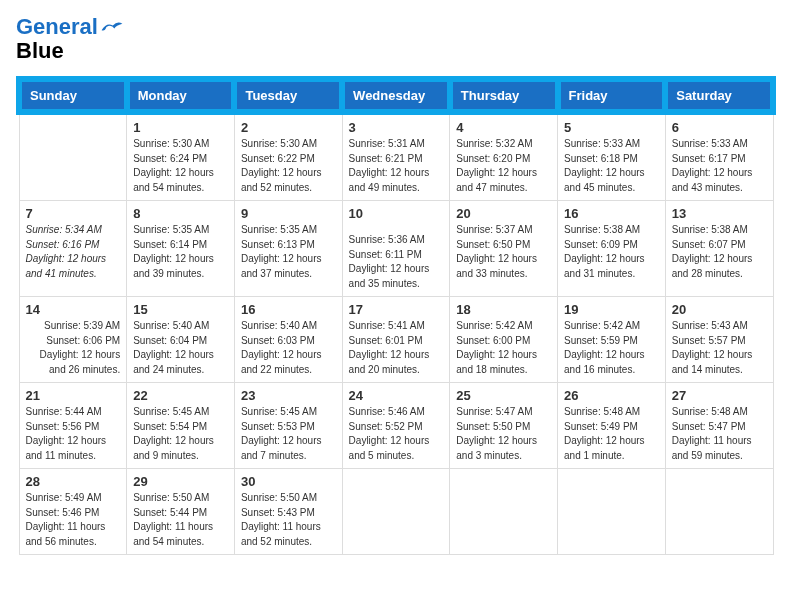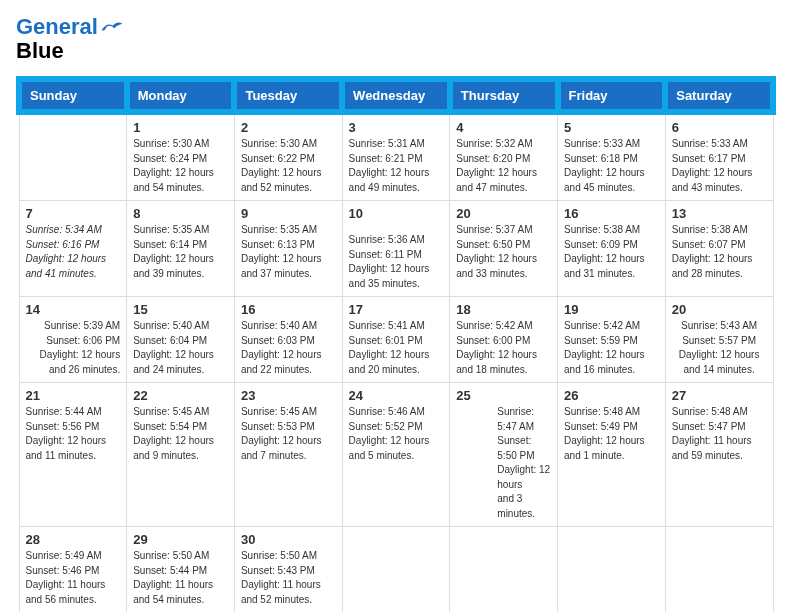--- a/index.html
+++ b/index.html
@@ -262,21 +262,21 @@
         </td>
         <td>
           <span class="day-num">19</span>
           <div class="day-info" style="white-space: pre-line;">Sunrise: 5:42 AM
 Sunset: 5:59 PM
 Daylight: 12 hours
 and 16 minutes.</div>
         </td>
         <td>
           <span class="day-num">20</span>
-          <div class="day-info" style="white-space: pre-line; text-align: center;">Sunrise: 5:43 AM
+          <div class="day-info" style="white-space: pre-line;">Sunrise: 5:43 AM
 Sunset: 5:57 PM
 Daylight: 12 hours
 and 14 minutes.</div>
         </td>
       </tr>
       <tr>
         <td>
           <span class="day-num">21</span>
           <div class="day-info" style="white-space: pre-line;">Sunrise: 5:44 AM
 Sunset: 5:56 PM
@@ -299,21 +299,21 @@
         </td>
         <td>
           <span class="day-num">24</span>
           <div class="day-info" style="white-space: pre-line;">Sunrise: 5:46 AM
 Sunset: 5:52 PM
 Daylight: 12 hours
 and 5 minutes.</div>
         </td>
         <td>
           <span class="day-num">25</span>
-          <div class="day-info" style="white-space: pre-line; margin-left: 41px;">Sunrise: 5:47 AM
+          <div class="day-info" style="white-space: pre-line;">Sunrise: 5:47 AM
 Sunset: 5:50 PM
 Daylight: 12 hours
 and 3 minutes.</div>
         </td>
         <td>
           <span class="day-num">26</span>
           <div class="day-info" style="white-space: pre-line;">Sunrise: 5:48 AM
 Sunset: 5:49 PM
 Daylight: 12 hours
 and 1 minute.</div>

